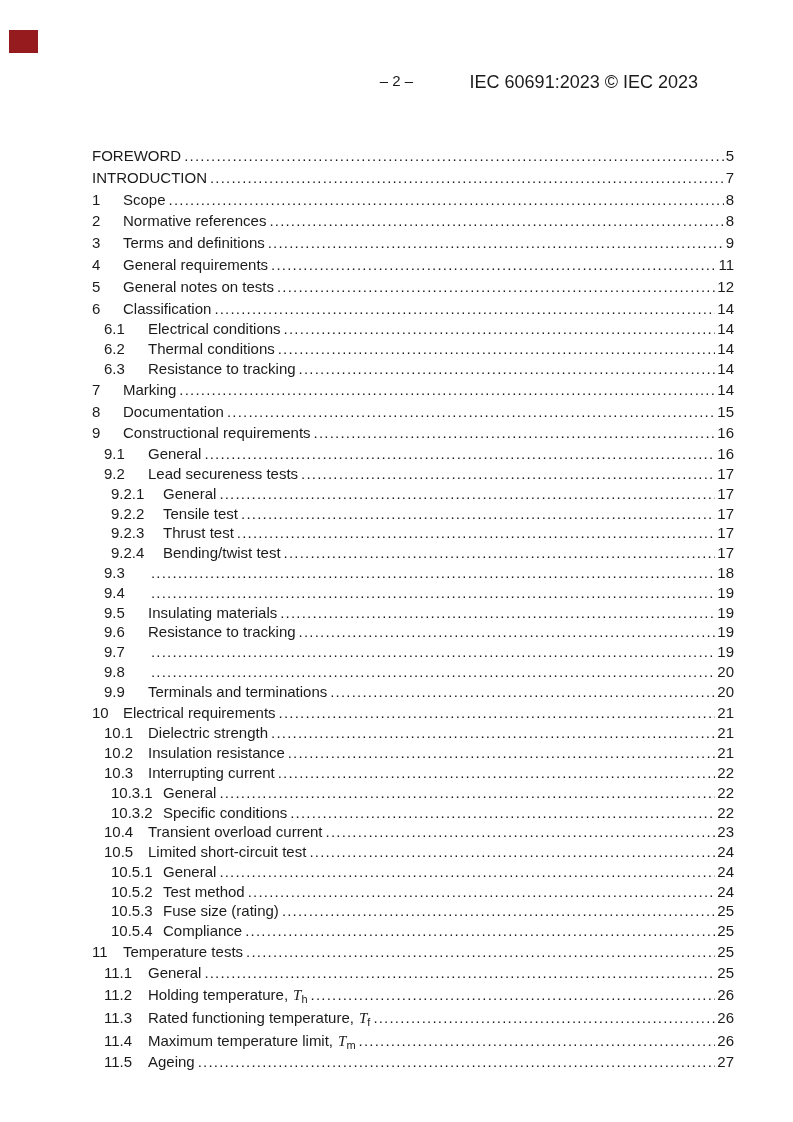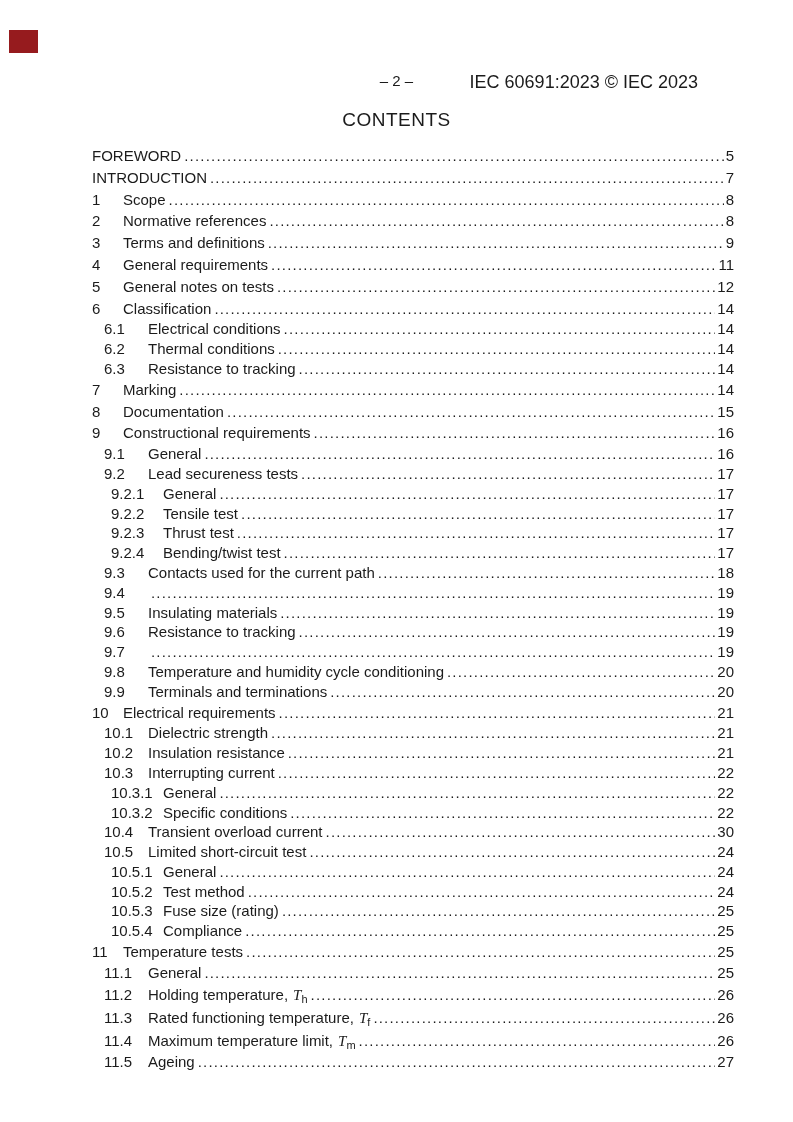--- a/index.html
+++ b/index.html
@@ -91,21 +91,20 @@
 </head>
 <body>
 
 <div class="page">
   <div class="red-marker" style="background: rgb(150, 27, 30);"></div>
 
   <div class="header-center">– 2 –</div>
 
   <div class="header-right">IEC 60691:2023 © IEC 2023</div>
 
-  <div class="contents-title">CONTENTS</div>
 
   <div class="toc">
       <div class="row lvl0">
         <span class="ttl">FOREWORD</span>
         <span class="dots">............................................................................................................................................................................................................................................................................................................</span>
         <span class="pg">5</span>
       </div>
       <div class="row lvl0">
         <span class="ttl">INTRODUCTION</span>
         <span class="dots">............................................................................................................................................................................................................................................................................................................</span>
@@ -214,21 +213,20 @@
         <span class="pg">17</span>
       </div>
       <div class="row lvl3">
         <span class="num">9.2.4</span>
         <span class="ttl">Bending/twist test</span>
         <span class="dots">............................................................................................................................................................................................................................................................................................................</span>
         <span class="pg">17</span>
       </div>
       <div class="row lvl2">
         <span class="num">9.3</span>
-        <span class="ttl">Contacts used for the current path</span>
         <span class="dots">............................................................................................................................................................................................................................................................................................................</span>
         <span class="pg">18</span>
       </div>
       <div class="row lvl2">
         <span class="num">9.4</span>
         <span class="dots">............................................................................................................................................................................................................................................................................................................</span>
         <span class="pg">19</span>
       </div>
       <div class="row lvl2">
         <span class="num">9.5</span>
@@ -242,21 +240,20 @@
         <span class="dots">............................................................................................................................................................................................................................................................................................................</span>
         <span class="pg">19</span>
       </div>
       <div class="row lvl2">
         <span class="num">9.7</span>
         <span class="dots">............................................................................................................................................................................................................................................................................................................</span>
         <span class="pg">19</span>
       </div>
       <div class="row lvl2">
         <span class="num">9.8</span>
-        <span class="ttl">Temperature and humidity cycle conditioning</span>
         <span class="dots">............................................................................................................................................................................................................................................................................................................</span>
         <span class="pg">20</span>
       </div>
       <div class="row lvl2">
         <span class="num">9.9</span>
         <span class="ttl">Terminals and terminations</span>
         <span class="dots">............................................................................................................................................................................................................................................................................................................</span>
         <span class="pg">20</span>
       </div>
       <div class="row lvl1">
@@ -292,21 +289,21 @@
       <div class="row lvl3">
         <span class="num">10.3.2</span>
         <span class="ttl">Specific conditions</span>
         <span class="dots">............................................................................................................................................................................................................................................................................................................</span>
         <span class="pg">22</span>
       </div>
       <div class="row lvl2">
         <span class="num">10.4</span>
         <span class="ttl">Transient overload current</span>
         <span class="dots">............................................................................................................................................................................................................................................................................................................</span>
-        <span class="pg">30</span>
+        <span class="pg">23</span>
       </div>
       <div class="row lvl2">
         <span class="num">10.5</span>
         <span class="ttl">Limited short-circuit test</span>
         <span class="dots">............................................................................................................................................................................................................................................................................................................</span>
         <span class="pg">24</span>
       </div>
       <div class="row lvl3">
         <span class="num">10.5.1</span>
         <span class="ttl">General</span>

